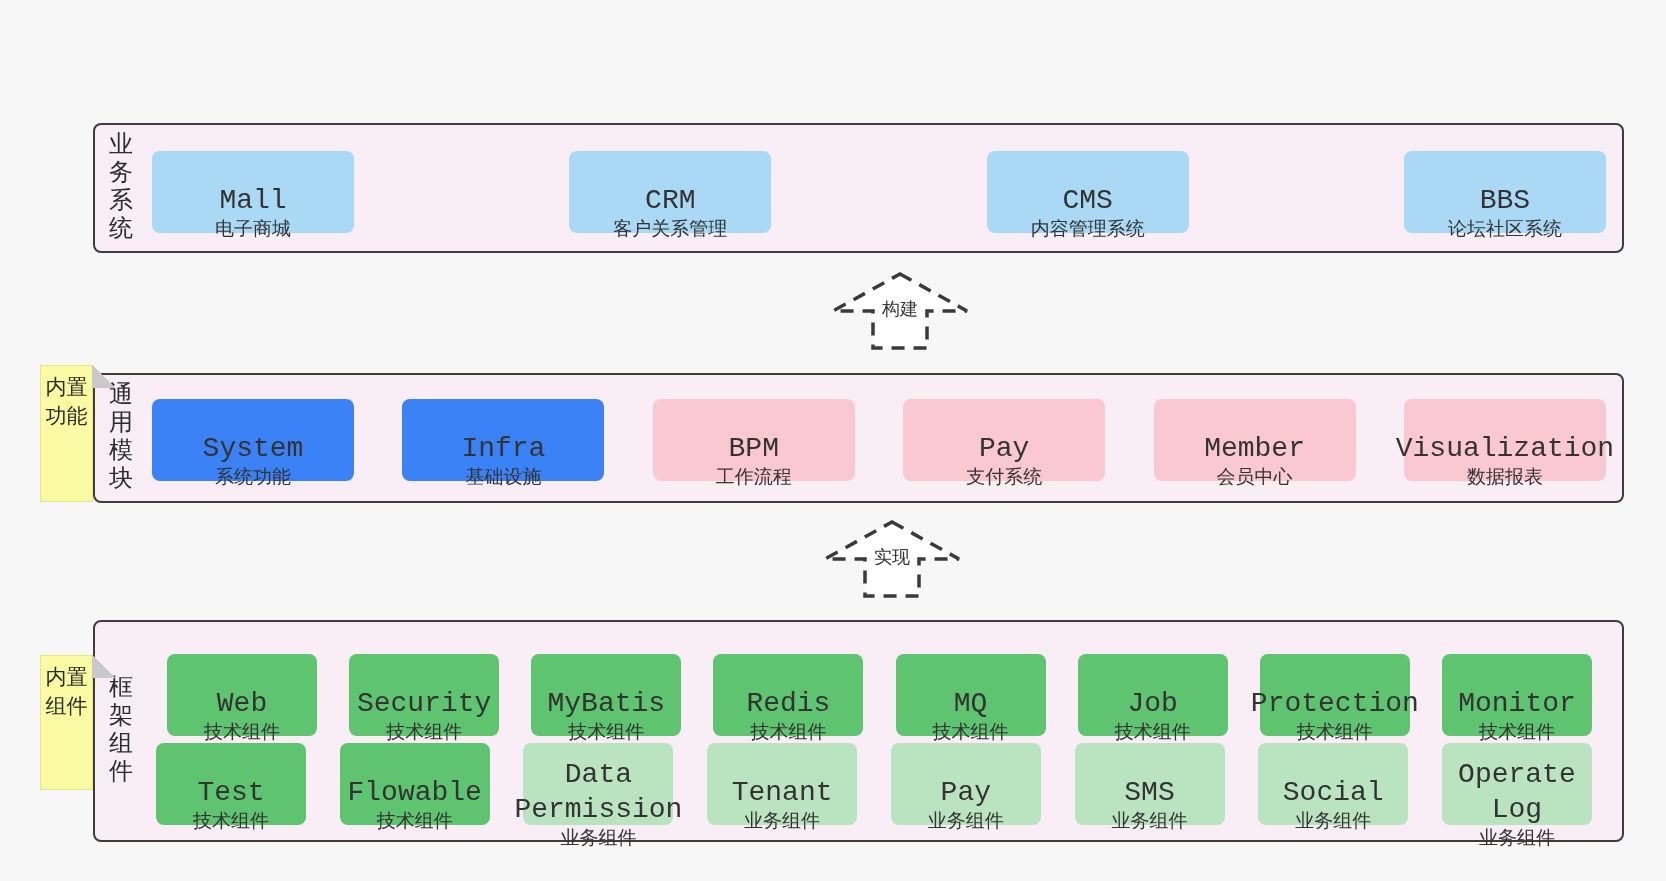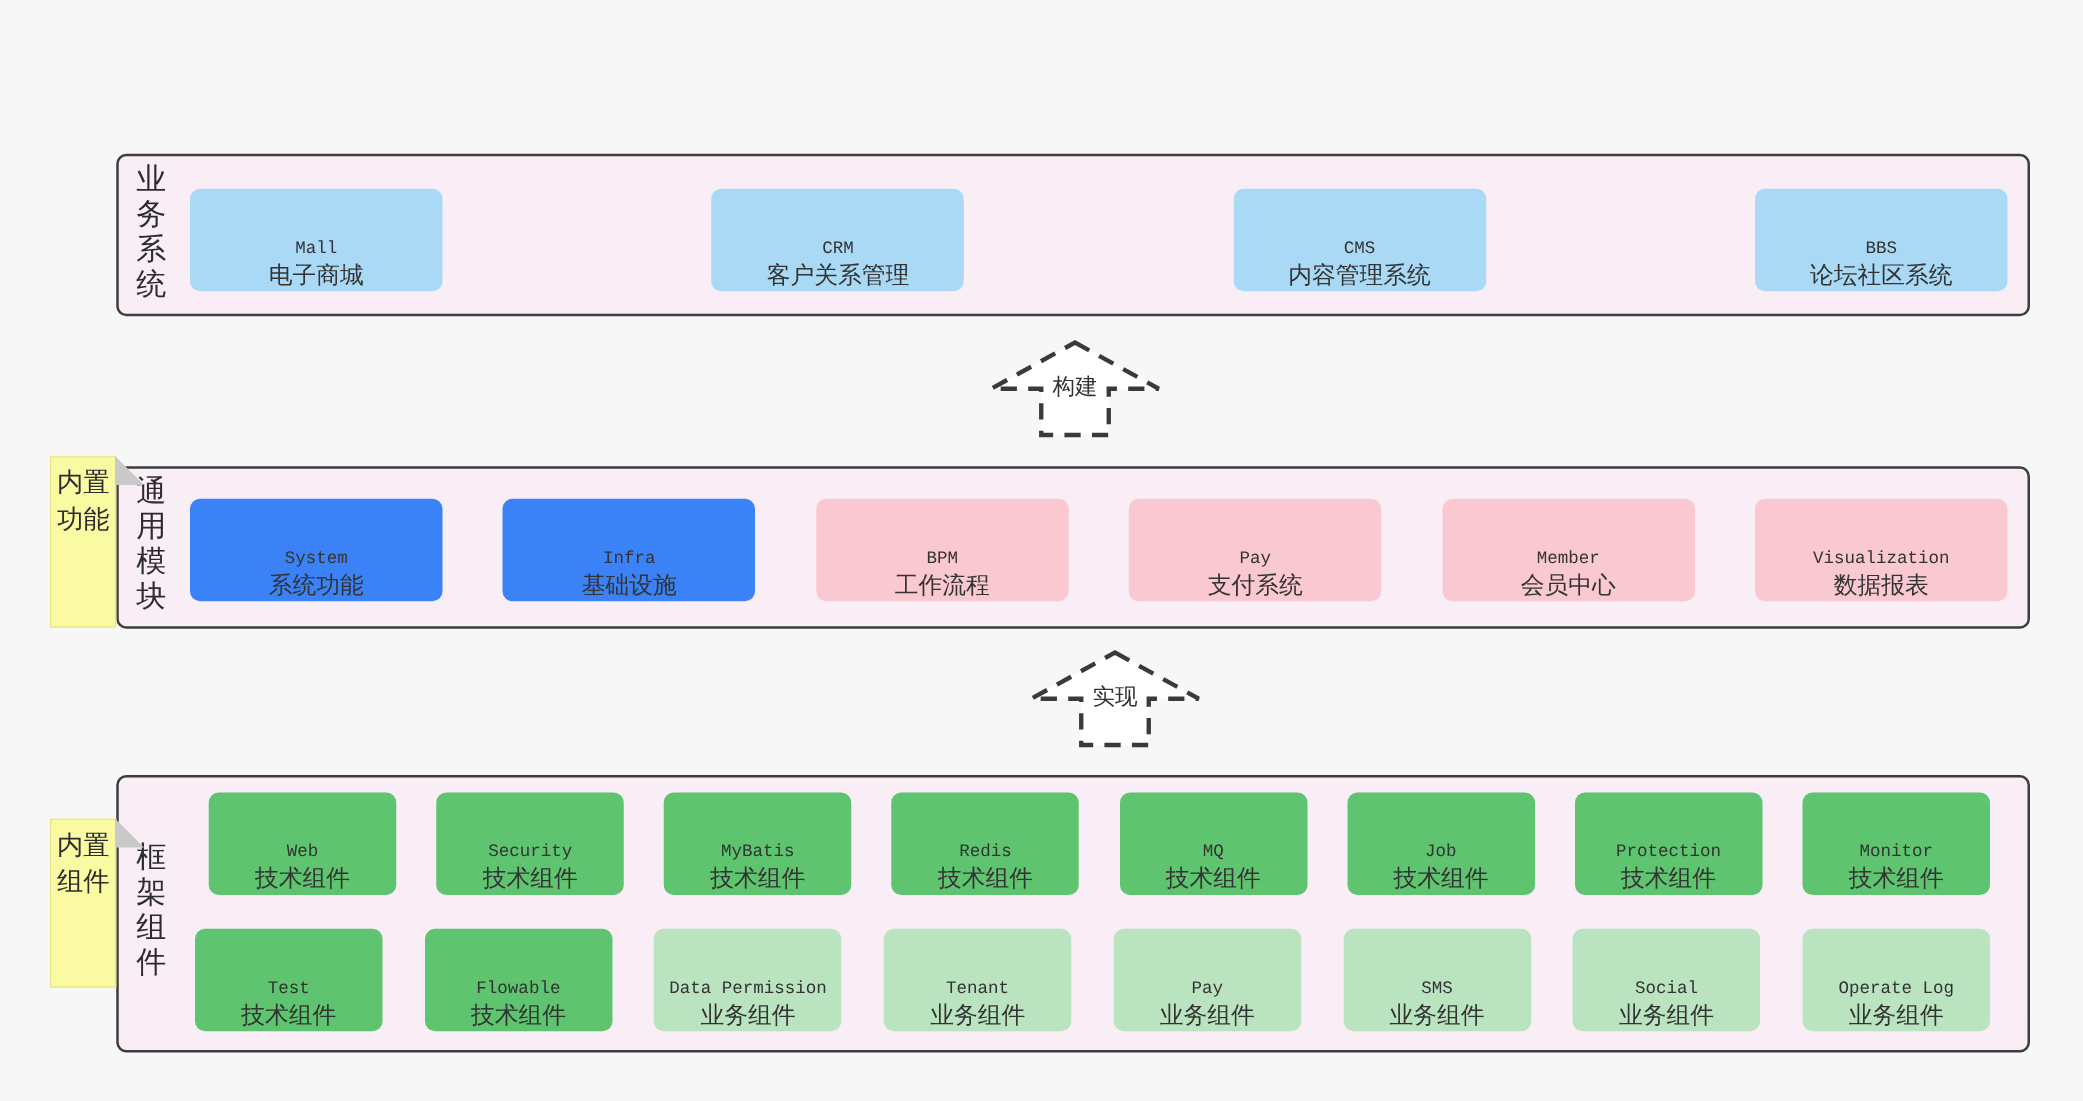--- a/index.html
+++ b/index.html
@@ -23,21 +23,21 @@
     position:absolute;left:57px;right:16px;
     display:flex;justify-content:space-between;
   }
   .row3{left:61px;right:30px;}
   .box{
     width:202px;height:82px;border-radius:8px;
     display:flex;flex-direction:column;align-items:center;justify-content:center;
     text-align:center;padding:2px 6px;box-sizing:border-box;
   }
   .row3 .box{width:150px;}
-  .box .t{font-size:14px;line-height:1.25;margin-top:41px;}
+  .box .t{font-size:28px;line-height:1.25;margin-top:41px;}
   .box .s{font-size:19px;line-height:1.3;}
   .blue{background:#a9d9f5;}
   .red{background:#3b82f6;}
   .pink{background:#f9c8d0;}
   .green{background:#5ec46f;}
   .green-light{background:#b9e4bf;}
   
   .arrow{position:absolute;width:140px;height:80px;z-index:2;}
   .arrow svg{position:absolute;left:0;top:0;}
   .arrow-label{
@@ -79,21 +79,21 @@
         <div class="t">CMS</div>
         <div class="s">内容管理系统</div>
       </div>
       <div class="box blue">
         <div class="t">BBS</div>
         <div class="s">论坛社区系统</div>
       </div>
     </div>
   </div>
 
-  <div class="arrow" style="left:790px;top:271px;">
+  <div class="arrow" style="left:830px;top:271px;">
     <svg width="140" height="80" viewBox="0 0 140 80">
       <polygon points="70,3 137,40 97,40 97,77 43,77 43,40 3,40" fill="#ffffff" stroke="#3a3a3a" stroke-width="3.5" stroke-dasharray="13 9" stroke-linejoin="miter"></polygon>
     </svg>
     <div class="arrow-label">构建</div>
   </div>
 
   <div class="band" style="top:373px;height:130px;padding-left:34px;">
     <div class="band-label">通用模块</div>
     <div class="row" style="top:24px;">
       <div class="box red">
@@ -130,21 +130,21 @@
 
   <div class="arrow" style="left:822px;top:519px;">
     <svg width="140" height="80" viewBox="0 0 140 80">
       <polygon points="70,3 137,40 97,40 97,77 43,77 43,40 3,40" fill="#ffffff" stroke="#3a3a3a" stroke-width="3.5" stroke-dasharray="13 9" stroke-linejoin="miter"></polygon>
     </svg>
     <div class="arrow-label">实现</div>
   </div>
 
   <div class="band" style="top:620px;height:222px;">
     <div class="band-label">框架组件</div>
-    <div class="row row3" style="top:12px;padding-left:11px;">
+    <div class="row row3" style="top:32px;padding-left:11px;">
       <div class="box green">
         <div class="t">Web</div>
         <div class="s">技术组件</div>
       </div>
       <div class="box green">
         <div class="t">Security</div>
         <div class="s">技术组件</div>
       </div>
       <div class="box green">
         <div class="t">MyBatis</div>

